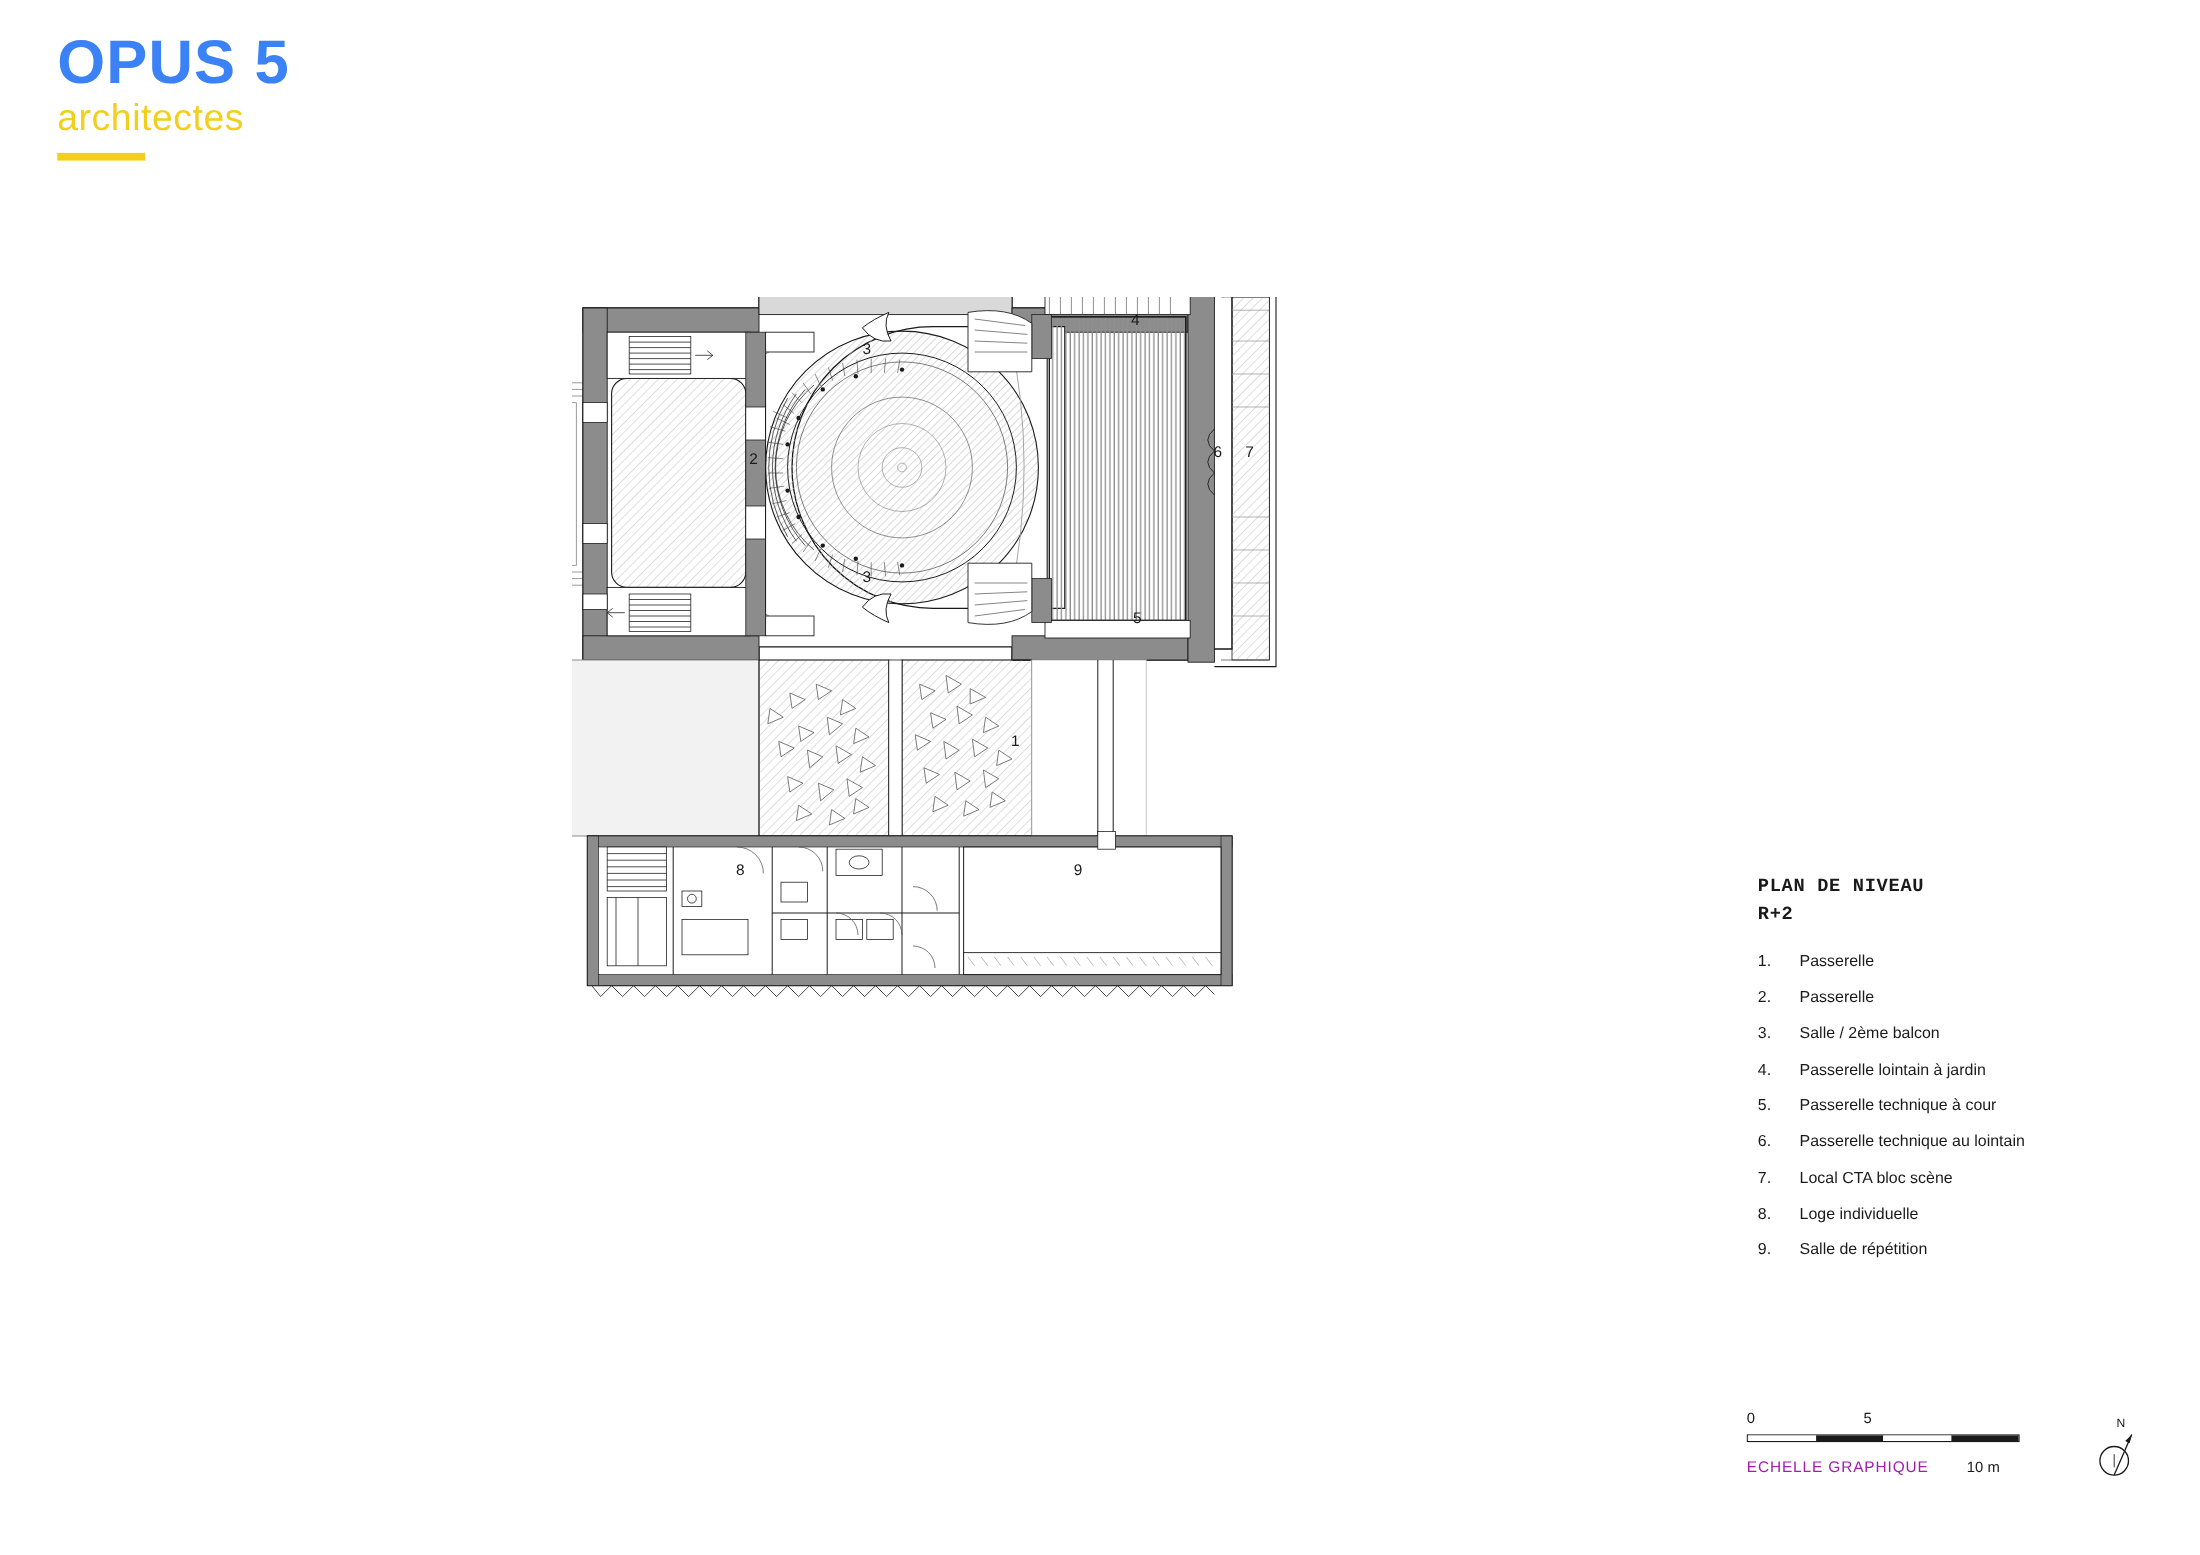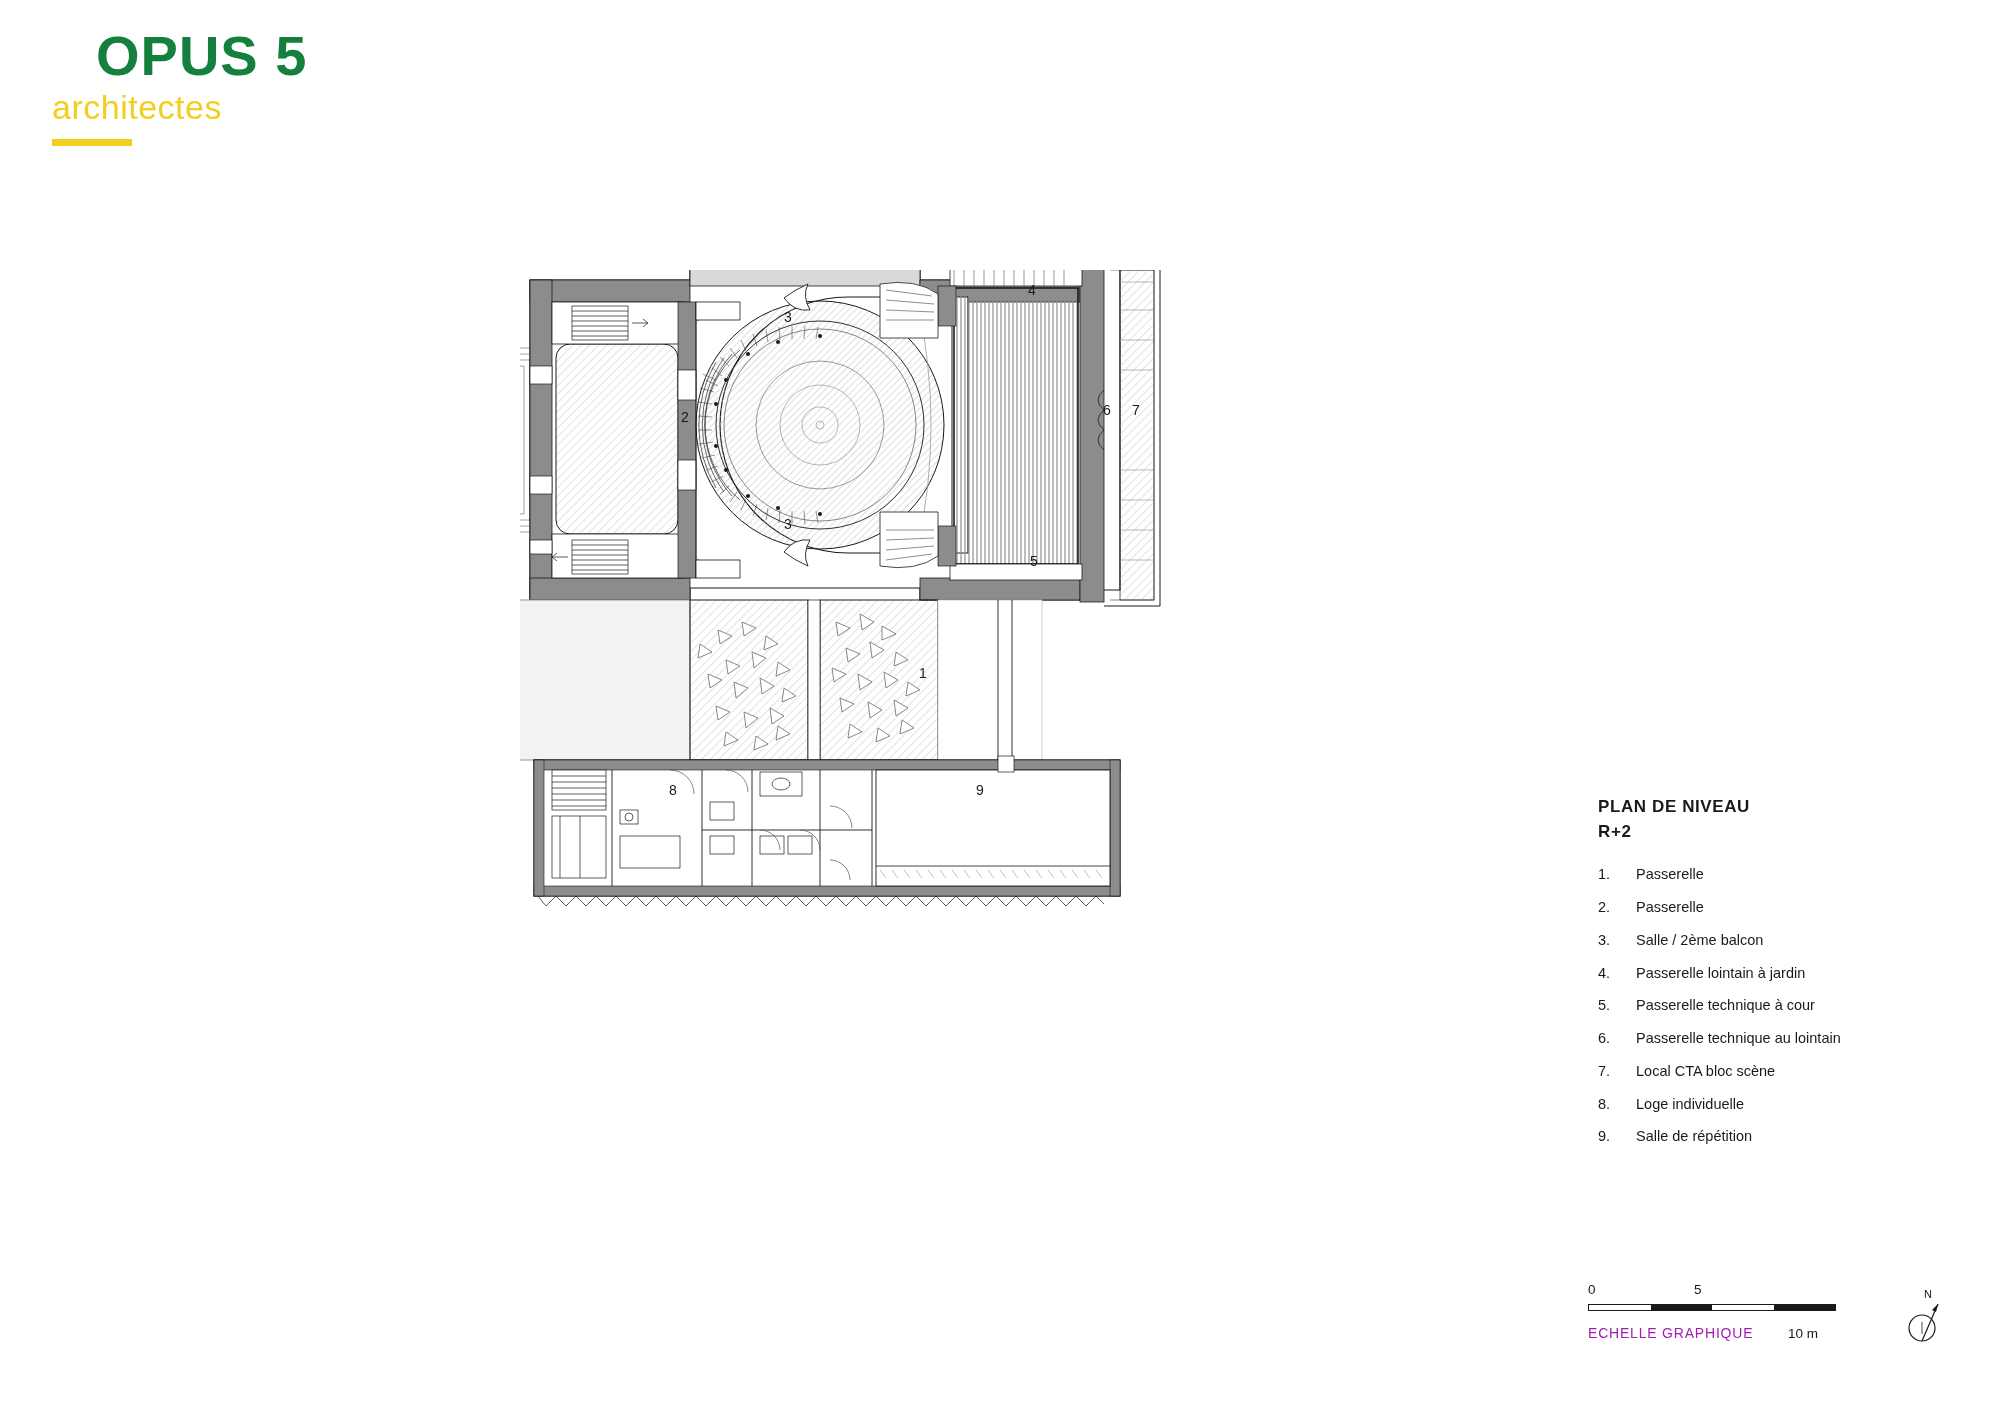--- a/index.html
+++ b/index.html
@@ -20,24 +20,23 @@
   #logo {
     position: absolute;
     left: 52px;
     top: 28px;
     width: 300px;
   }
   #logo .logo-main {
     font-size: 56px;
     font-weight: bold;
     letter-spacing: 1px;
-    color: #15803d;
+    color: #3b82f6;
     line-height: 1.0;
     font-family: "Liberation Sans", sans-serif;
-    margin-left: 44px;
   }
   #logo .logo-sub {
     font-size: 34px;
     font-weight: normal;
     color: #f2cf1d;
     letter-spacing: 0.5px;
     line-height: 1.25;
     margin-top: 2px;
   }
   #logo .logo-rule {
@@ -53,20 +52,21 @@
     left: 1598px;
     top: 795px;
     width: 330px;
   }
   #legend .legend-title {
     font-size: 17px;
     font-weight: bold;
     letter-spacing: 0.6px;
     line-height: 1.45;
     color: #1a1a1a;
+    font-family: Liberation Mono, monospace;
   }
   #legend .legend-list {
     margin-top: 20px;
   }
   #legend .legend-row {
     display: flex;
     font-size: 14.5px;
     line-height: 1.5;
     margin-bottom: 11px;
     color: #1a1a1a;

